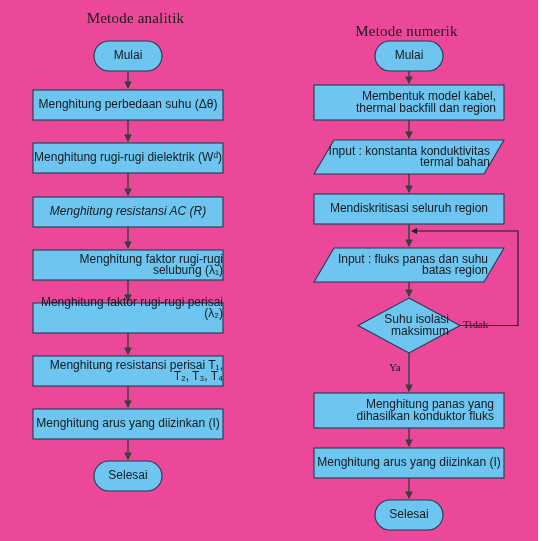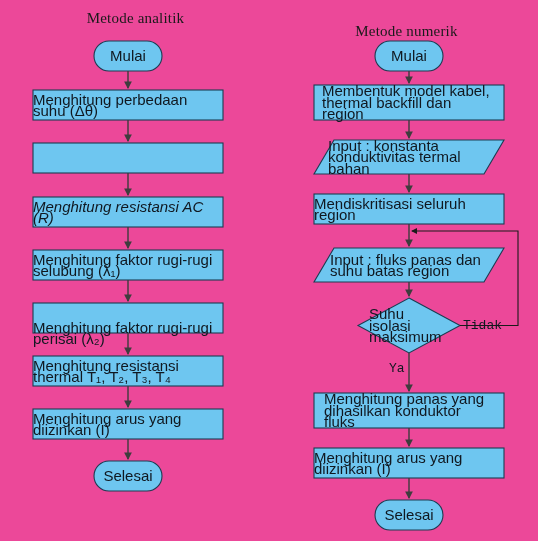--- a/index.html
+++ b/index.html
@@ -34,33 +34,33 @@
     text-align: center;
     white-space: nowrap;
     letter-spacing: 0.2px;
   }
   #title-left  { left: 0;   top: 10px; width: 271px; }
   #title-right { left: 271px; top: 23px; width: 271px; }
 
   .node-label {
     position: absolute;
     font-family: "Liberation Sans", sans-serif;
-    font-size: 15px;
+    font-size: 12px;
     color: #101820;
-    text-align: left;
+    text-align: right;
     line-height: 11.5px;
     pointer-events: none;
     display: flex;
     align-items: center;
     justify-content: center;
   }
   .edge-label {
     position: absolute;
-    font-family: Liberation Mono, monospace;
-    font-size: 13px;
+    font-family: Liberation Serif, serif;
+    font-size: 11px;
     color: #101820;
     white-space: nowrap;
   }
   .shape {
     stroke: #1c3c52;
     stroke-width: 1.1;
   }
   .conn {
     stroke: #3d3d3d;
     stroke-width: 1.4;
@@ -142,24 +142,25 @@
     <line class="conn" x1="409" y1="428" x2="409" y2="446" marker-end="url(#arrow)"></line>
 
     <rect class="shape" x="314" y="448" width="190" height="30" fill="#6ec6f0"></rect>
     <line class="conn" x1="409" y1="478" x2="409" y2="498" marker-end="url(#arrow)"></line>
 
     <rect class="shape" x="375" y="500" width="68" height="30" rx="15" ry="15" fill="#6ec6f0"></rect>
   </svg>
 
   <div class="node-label" style="left:94px;  top:41px;  width:68px;  height:30px;">Mulai</div>
   <div class="node-label" style="left:33px;  top:90px;  width:190px; height:30px;">Menghitung perbedaan suhu (Δθ)</div>
+  <div class="node-label" style="left:33px;  top:143px; width:190px; height:30px;">Menghitung rugi-rugi dielektrik (Wᵈ)</div>
   <div class="node-label" style="left:33px;  top:197px; width:190px; height:30px;font-style:italic;">Menghitung resistansi AC (R)</div>
   <div class="node-label" style="left:33px;  top:250px; width:190px; height:30px;">Menghitung faktor rugi-rugi selubung (λ₁)</div>
-  <div class="node-label" style="left:33px;  top:318px; width:190px; height:30px;">Menghitung faktor rugi-rugi perisai (λ₂)</div>
-  <div class="node-label" style="left:33px;  top:356px; width:190px; height:30px;">Menghitung resistansi thermal T₁, T₂, T₃, T₄</div>
+  <div class="node-label" style="left:33px;  top:293px; width:190px; height:30px;">Menghitung faktor rugi-rugi perisai (λ₂)</div>
+  <div class="node-label" style="left:33px;  top:356px; width:190px; height:30px;">Menghitung resistansi perisai T₁, T₂, T₃, T₄</div>
   <div class="node-label" style="left:33px;  top:409px; width:190px; height:30px;">Menghitung arus yang diizinkan (I)</div>
   <div class="node-label" style="left:94px;  top:461px; width:68px;  height:30px;">Selesai</div>
 
   <div class="node-label" style="left:375px; top:41px;  width:68px;  height:30px;">Mulai</div>
   <div class="node-label" style="left:328px; top:140px; width:162px; height:34px;">Input : konstanta konduktivitas termal bahan</div>
   <div class="node-label" style="left:322px; top:85px;  width:174px; height:35px;">Membentuk model kabel, thermal backfill dan region</div>
   <div class="node-label" style="left:314px; top:194px; width:190px; height:30px;border-radius:13px;">Mendiskritisasi seluruh region</div>
   <div class="node-label" style="left:369px; top:298px; width:80px;  height:55px;">Suhu isolasi maksimum</div>
   <div class="node-label" style="left:330px; top:248px; width:158px; height:34px;">Input : fluks panas dan suhu batas region</div>
   <div class="node-label" style="left:324px; top:393px; width:170px; height:35px;">Menghitung panas yang dihasilkan konduktor fluks</div>

